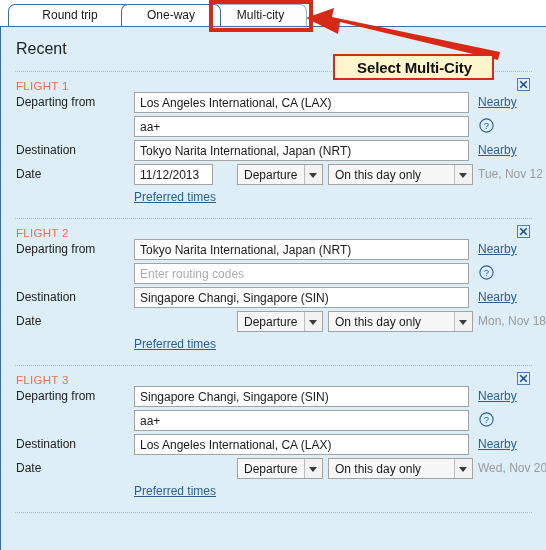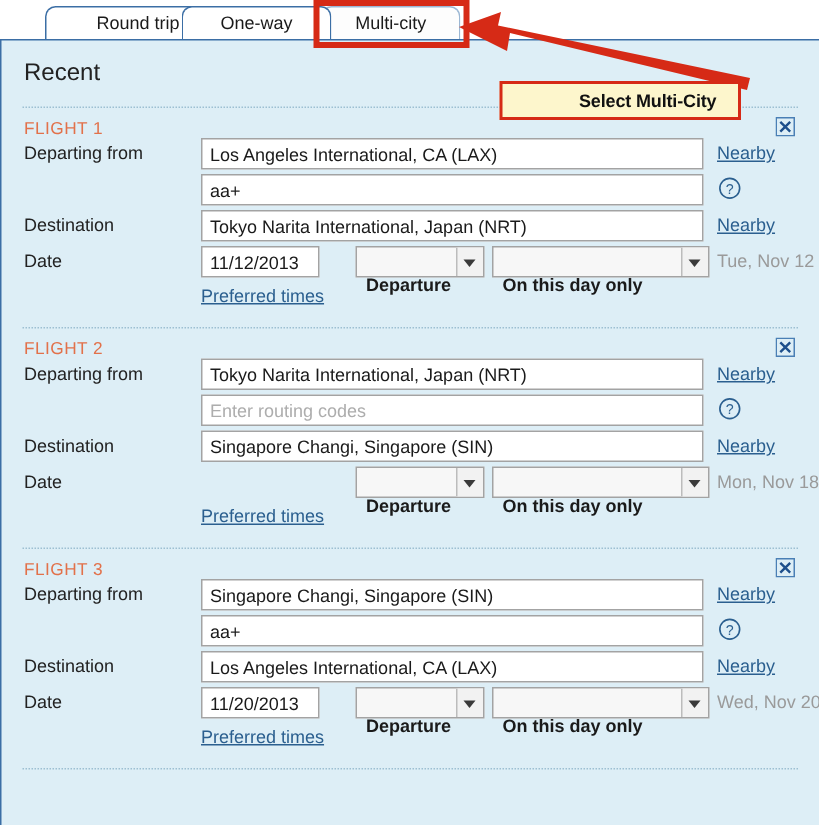--- a/index.html
+++ b/index.html
@@ -34,21 +34,21 @@
     border-bottom: none;
     border-top-left-radius: 7px;
     border-top-right-radius: 7px;
     background: #ffffff;
     text-align: center;
     line-height: 21px;
     font-size: 12px;
     color: #1a1a1a;
     cursor: pointer;
   }
-  .tab-round { left: 30px; width: 124px; }
+  .tab-round { left: 8px; width: 124px; }
   .tab-oneway { left: 121px; width: 100px; }
   .tab-multi {
     left: 214px; width: 93px;
     background: #fdfdfd;
     border-color: #9bb7d4;
   }
 
   
   .anno-rect {
     position: absolute;
@@ -75,26 +75,25 @@
     left: 333px; top: 54px;
     width: 161px; height: 26px;
     background: #fdf6cc;
     border: 2px solid #d62a16;
     box-sizing: border-box;
     z-index: 45;
     display: flex;
     align-items: center;
   }
   .callout span {
-    font-size: 12px;
+    font-size: 15px;
     font-weight: bold;
     color: #111;
-    padding-left: 11px;
+    padding-left: 22px;
     letter-spacing: -0.1px;
-    margin-left: 40px;
   }
 
   
   .panel {
     position: absolute;
     top: 26px; left: 0;
     width: 546px;
     height: 524px;
     background: #ddeef6;
     border-top: 1px solid #3b6ea5;
@@ -217,23 +216,22 @@
     height: 21px;
     box-sizing: border-box;
     border: 1px solid #a3a3a3;
     background: #f7f7f7;
     font-size: 12px;
     color: #1a1a1a;
     cursor: pointer;
   }
   .sel .sel-text {
     position: absolute;
-    left: 6px; top: 18px;
+    left: 6px; top: 3px;
     white-space: nowrap;
-    font-weight: bold;
   }
   .sel .sel-arrow-box {
     position: absolute;
     right: 0; top: 0;
     width: 17px; height: 19px;
     border-left: 1px solid #bcbcbc;
     background: #f2f2f2;
   }
   .caret {
     position: absolute;
@@ -430,21 +428,20 @@
     </div>
 
     <div class="row">
       <div class="row-label">Destination</div>
       <input class="txtinput" value="Los Angeles International, CA (LAX)" style="">
       <span class="nearby">Nearby</span>
     </div>
 
     <div class="row">
       <div class="row-label">Date</div>
-      <input class="date-input" value="11/20/2013" style="">
       <div class="sel sel-depart">
         <span class="sel-text">Departure</span>
         <span class="sel-arrow-box">
             <span class="caret"></span>
           </span>
       </div>
       <div class="sel sel-window">
         <span class="sel-text">On this day only</span>
         <span class="sel-arrow-box">
             <span class="caret"></span>

